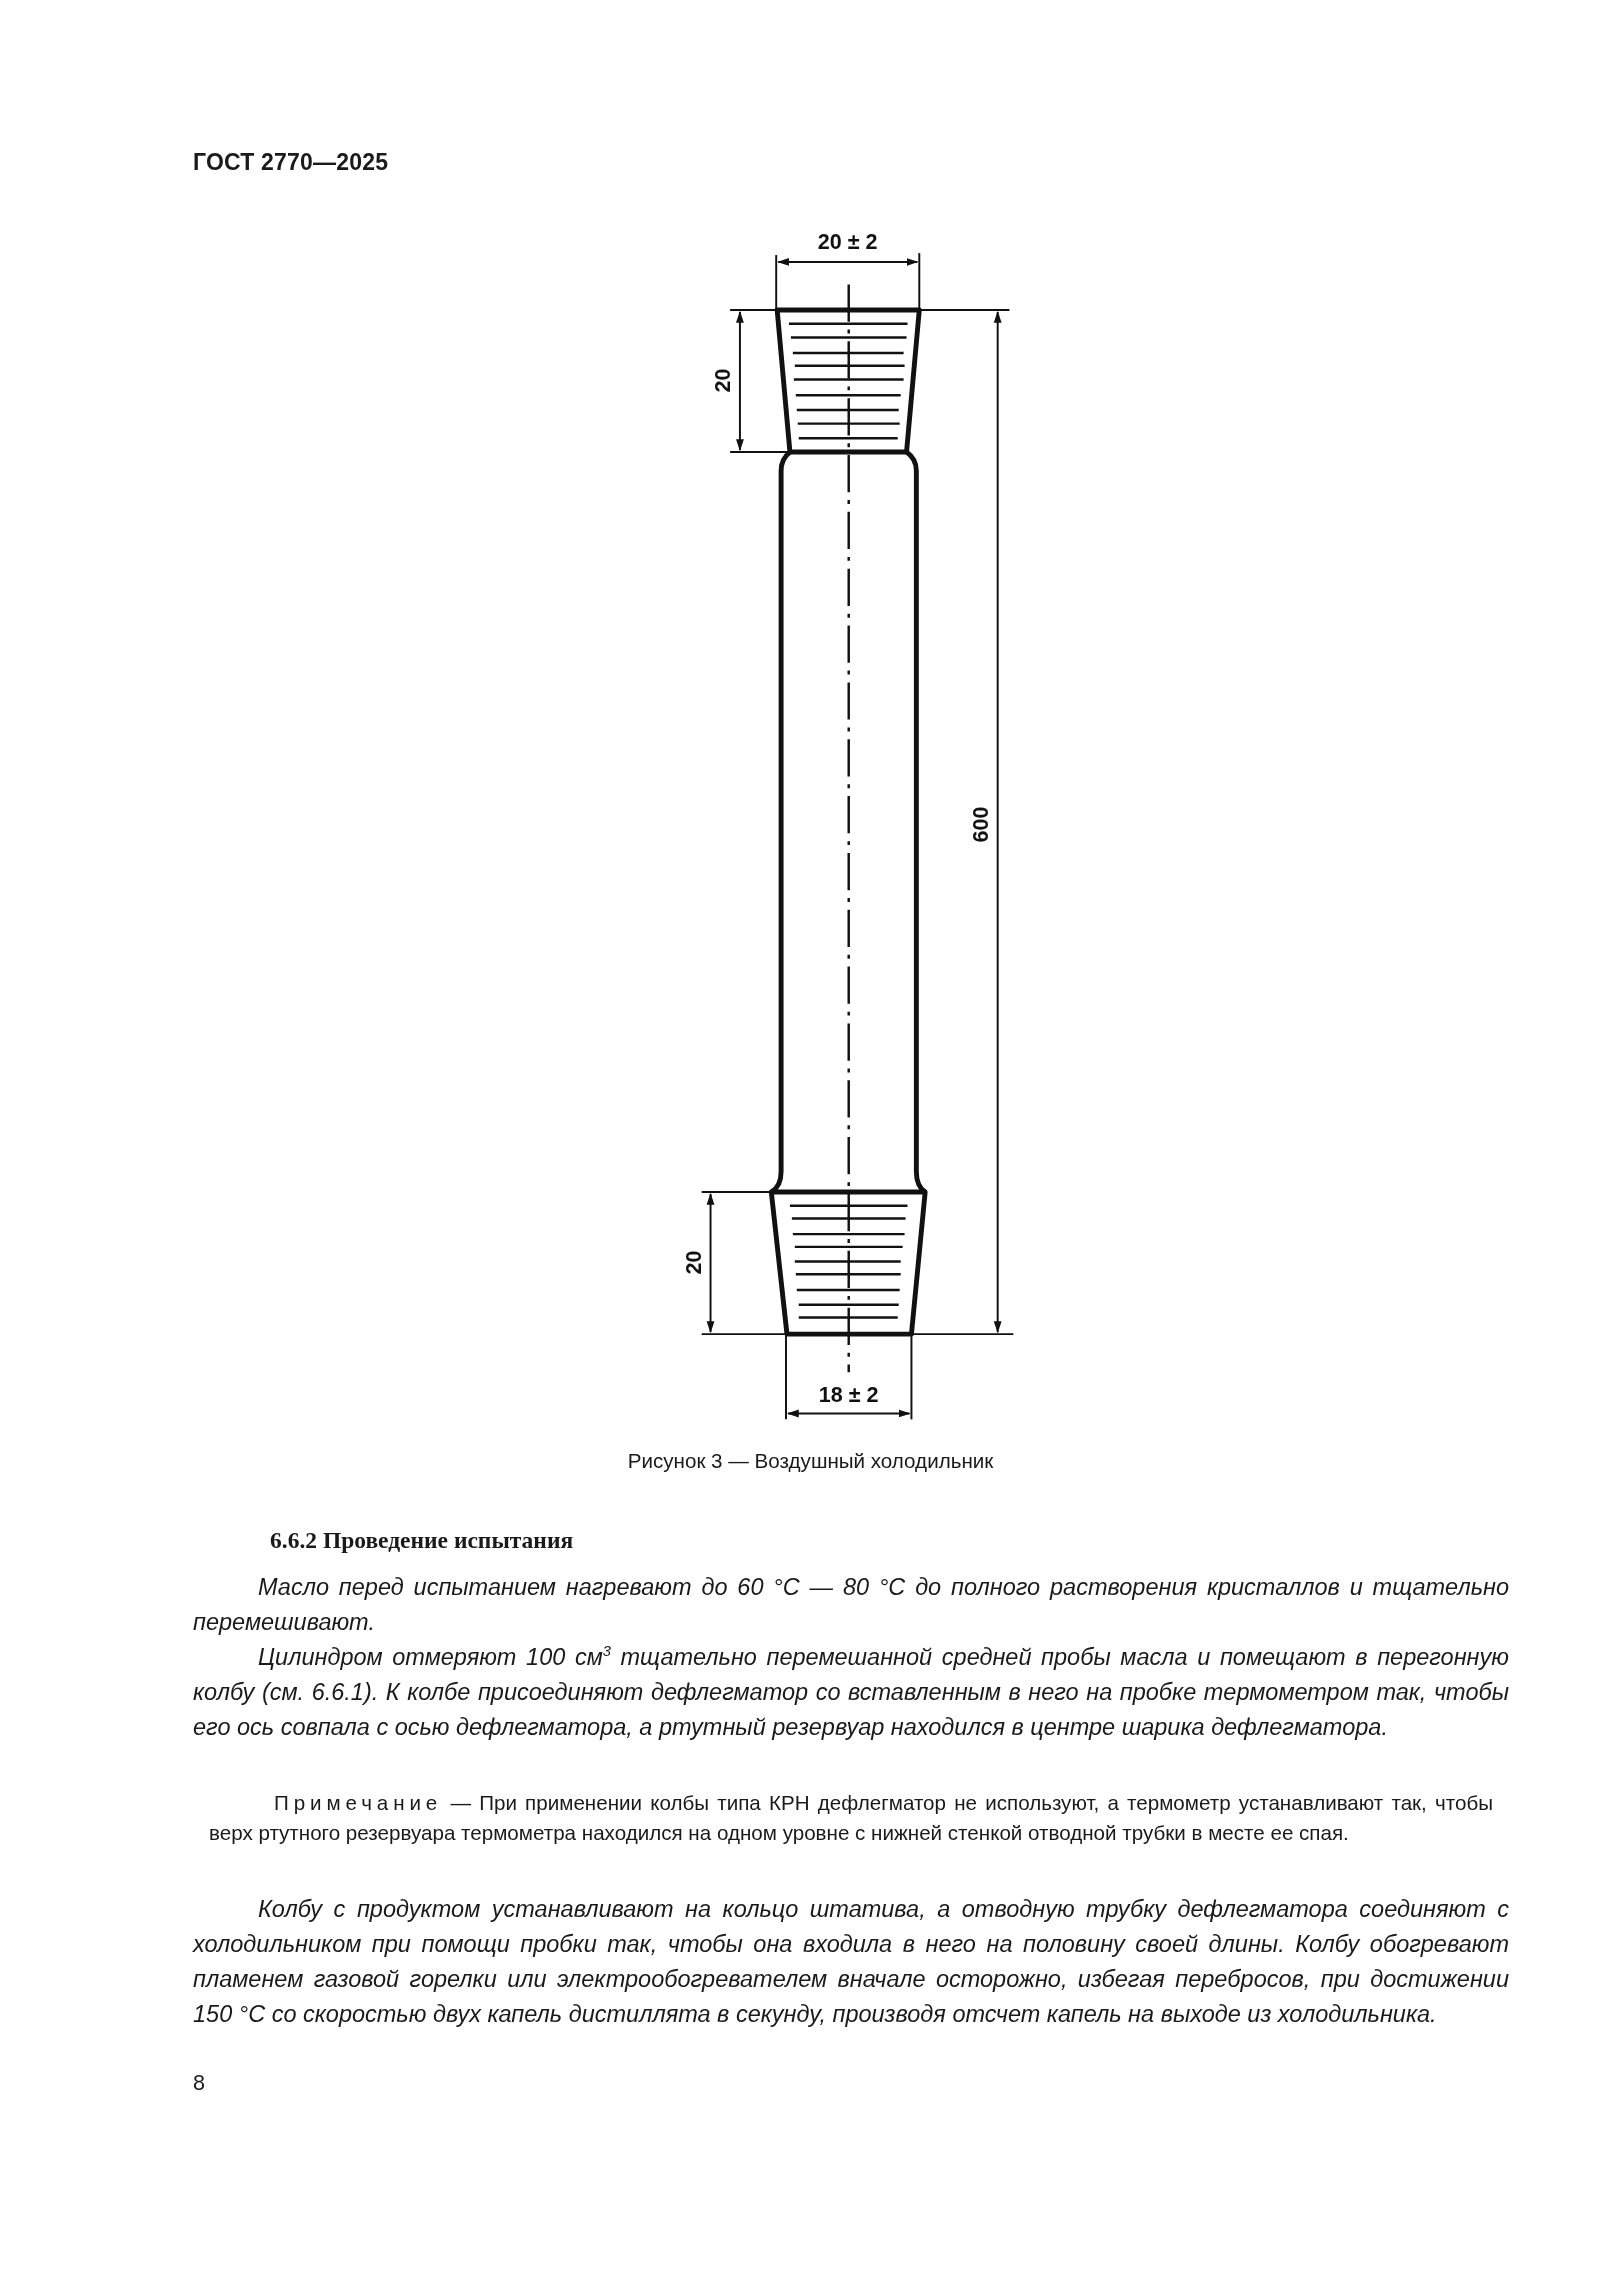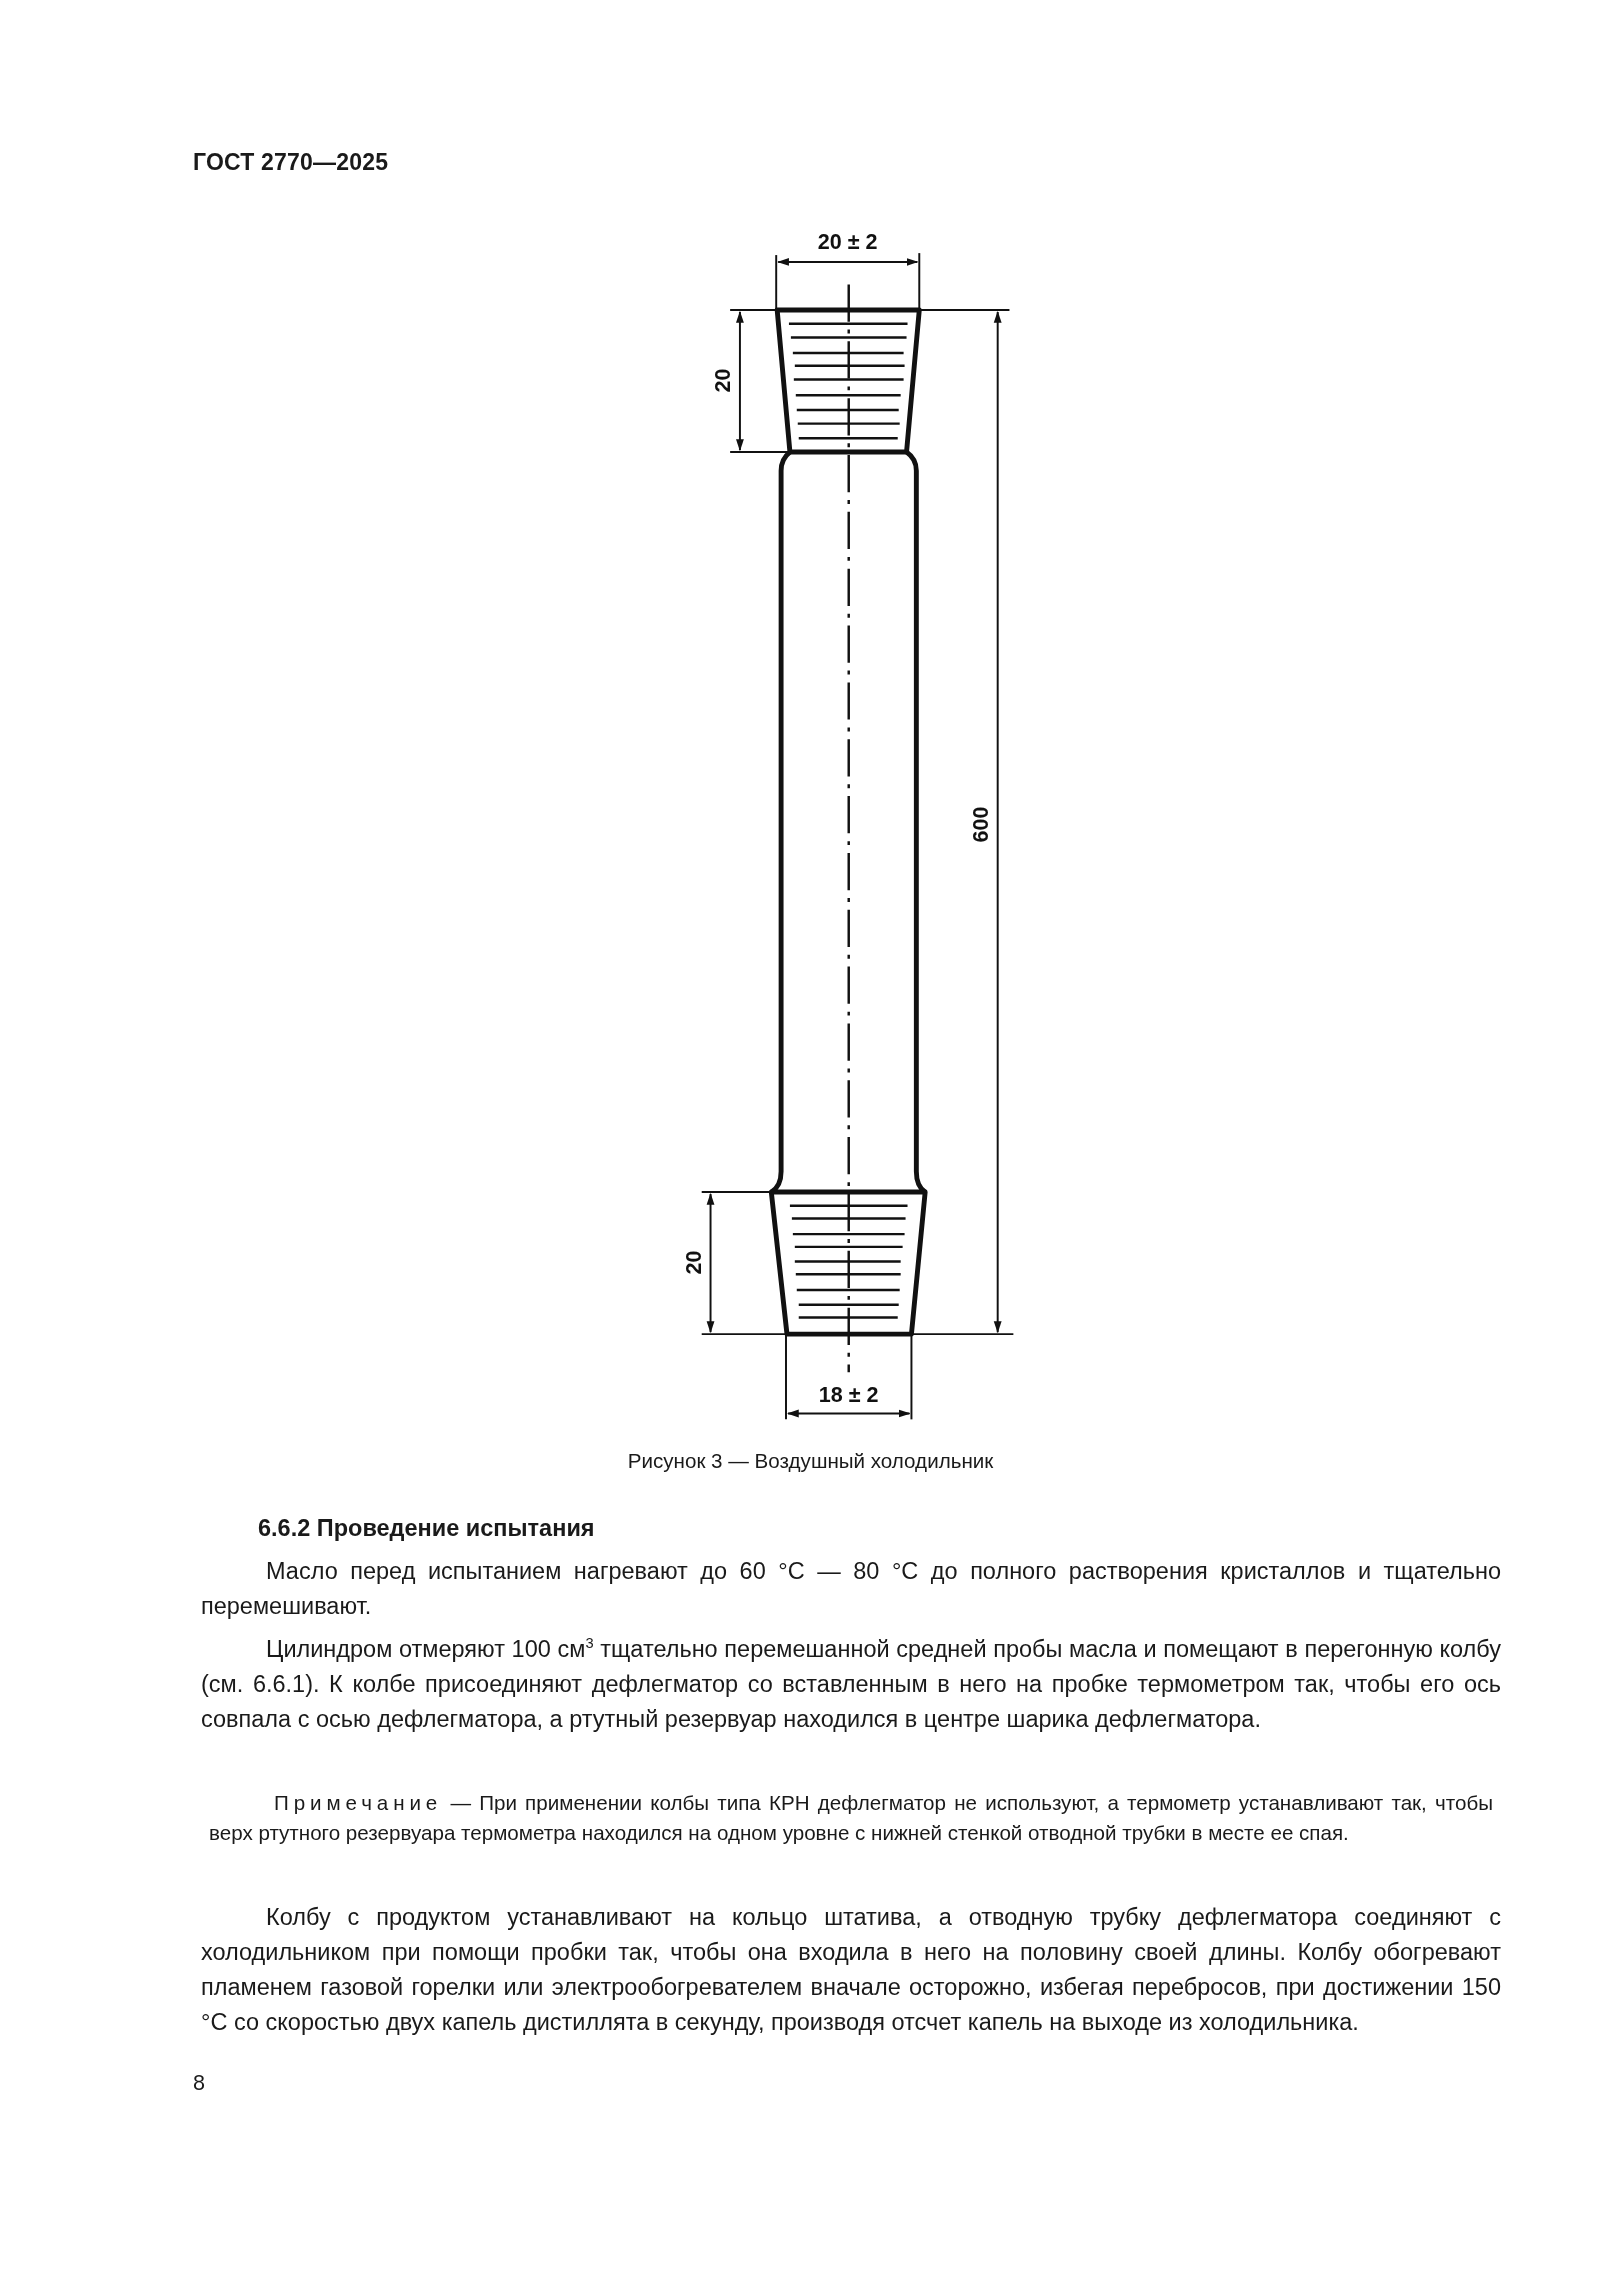--- a/index.html
+++ b/index.html
@@ -41,27 +41,29 @@
     .text-block {
       position: absolute;
       left: 193px;
       width: 1316px;
       font-size: 23.5px;
       line-height: 35px;
       text-align: justify;
       transform-origin: left top;
     }
     .text-block p {
-      margin: 8px;
+      margin: 0;
       text-indent: 65px;
+      font-style: italic;
     }
     .section-heading {
       font-weight: bold;
       text-indent: 65px;
-      margin: 0;
+      margin: 12px;
+      font-family: Liberation Serif, serif;
     }
     .note {
       position: absolute;
       left: 193px;
       width: 1316px;
       font-size: 20.6px;
       line-height: 30px;
       text-align: justify;
     }
     .note p { margin: 16px; text-indent: 65px; }

